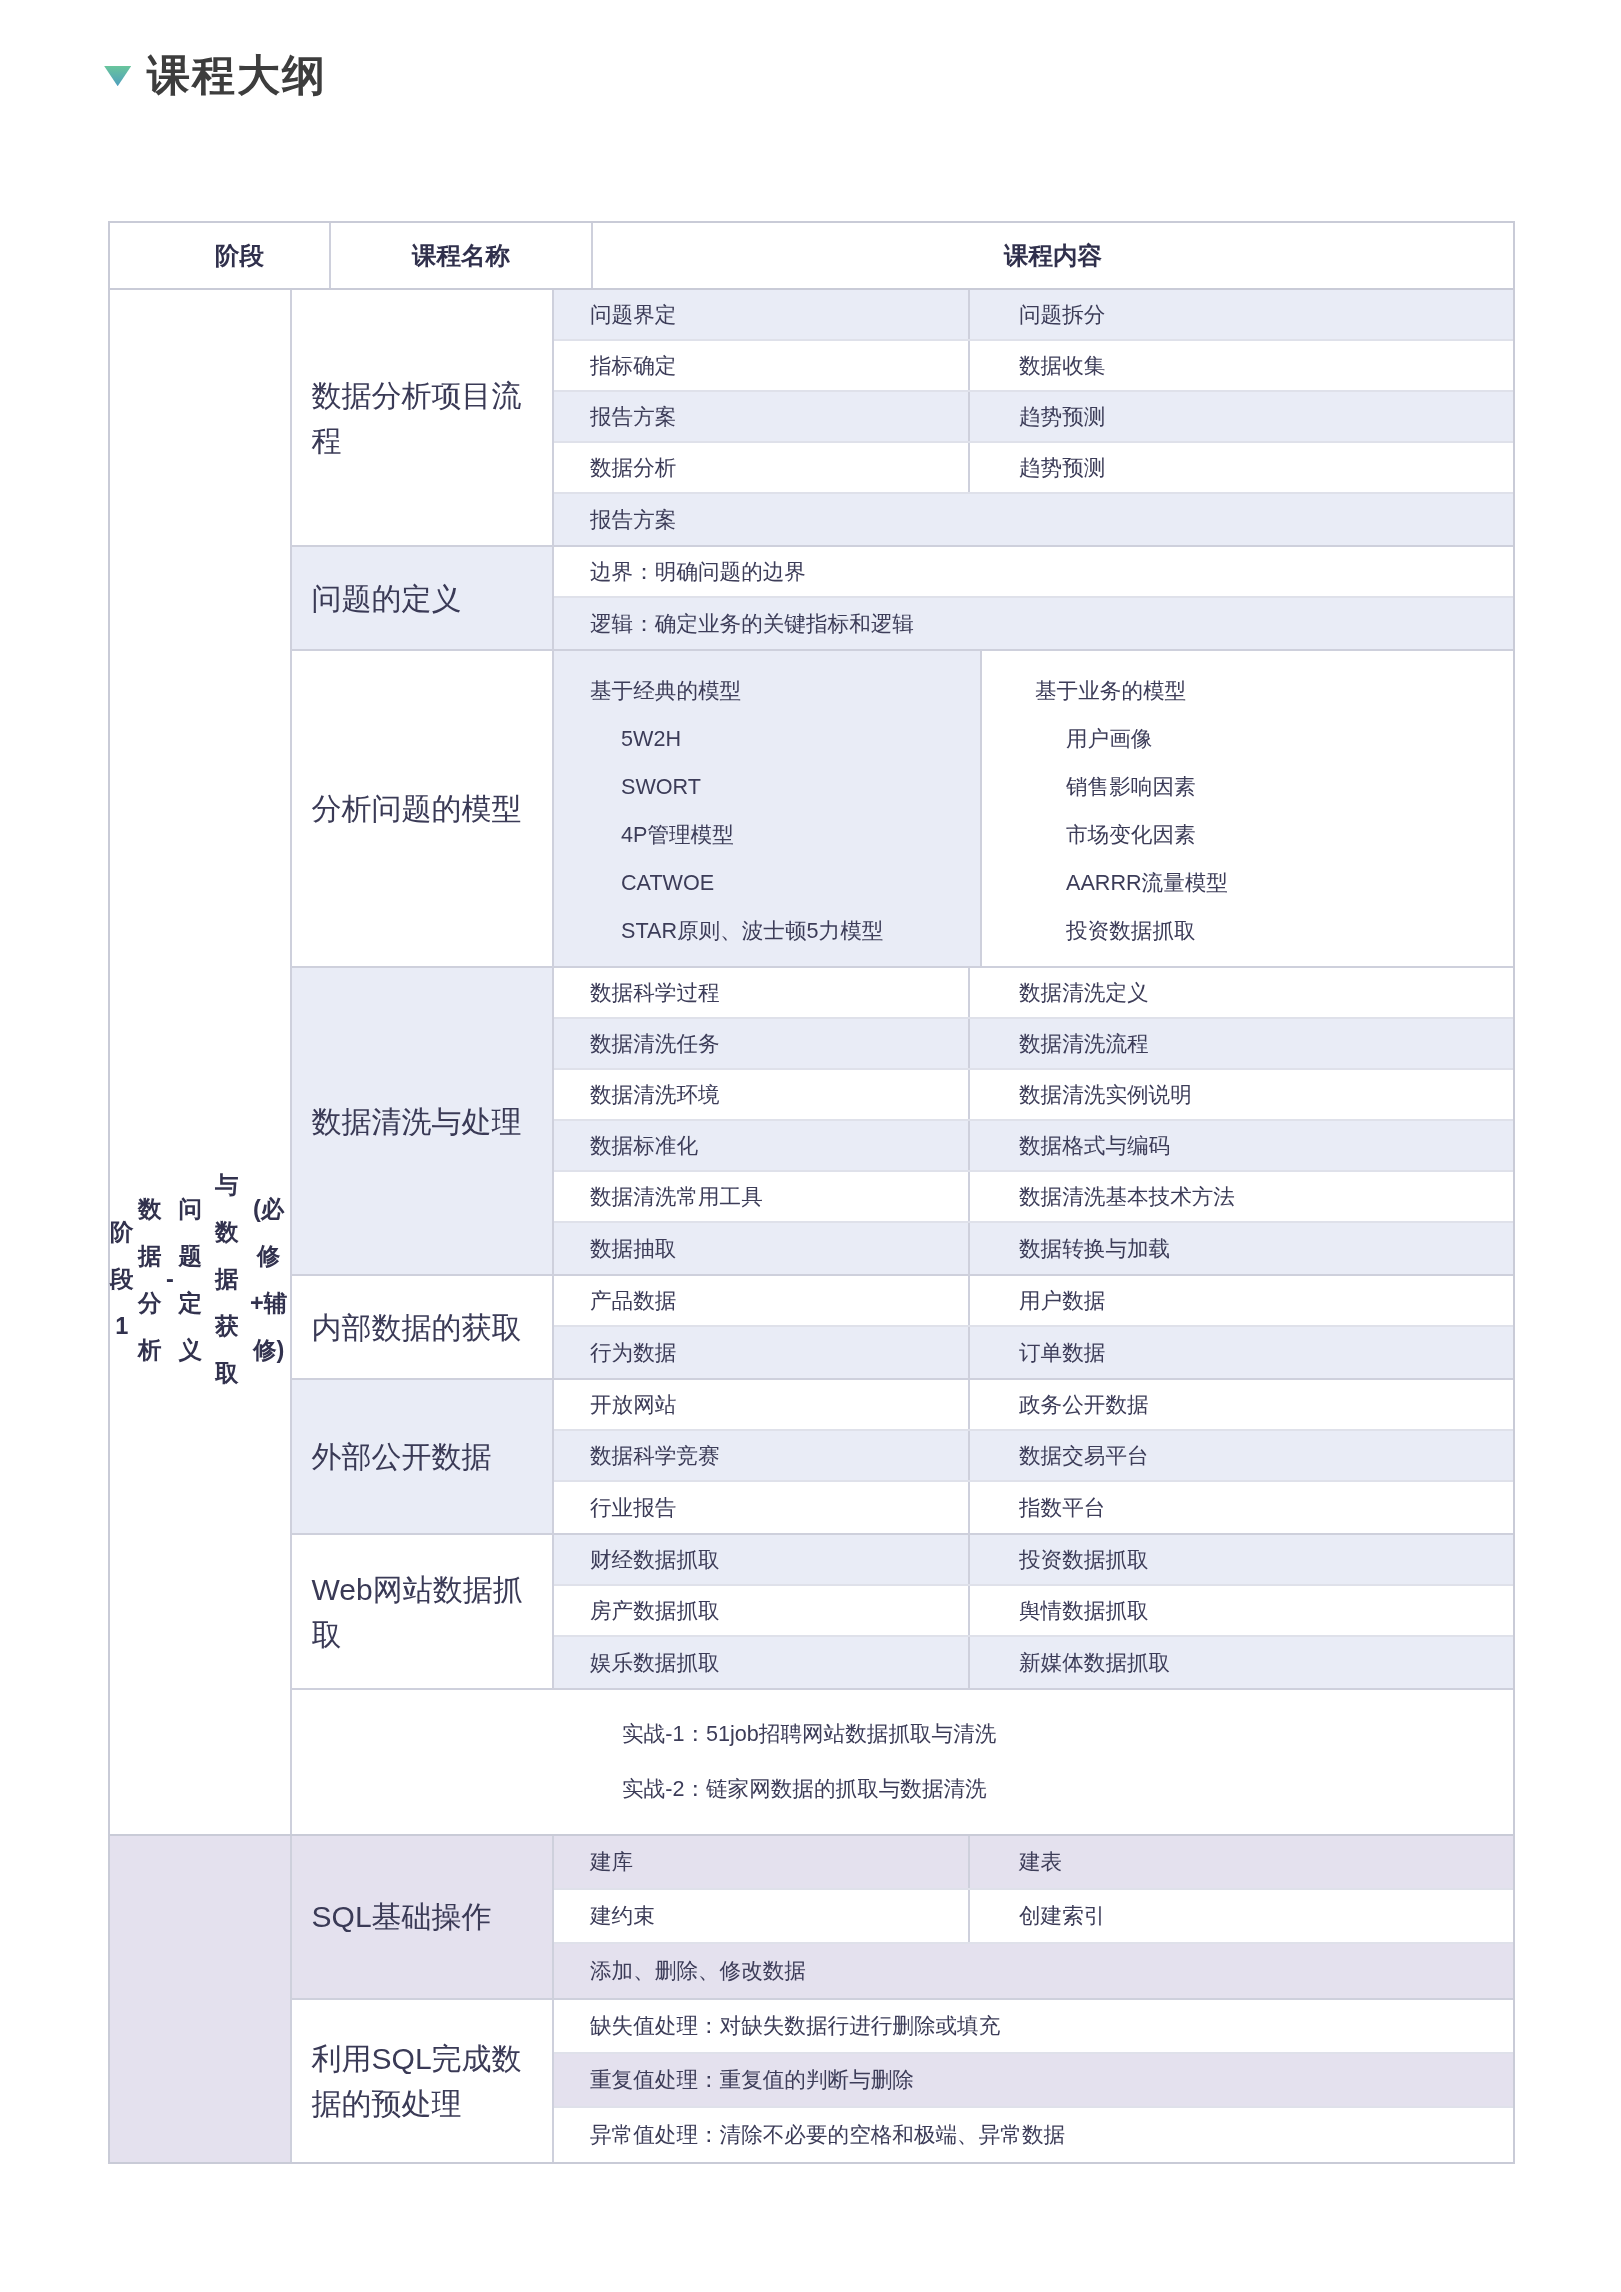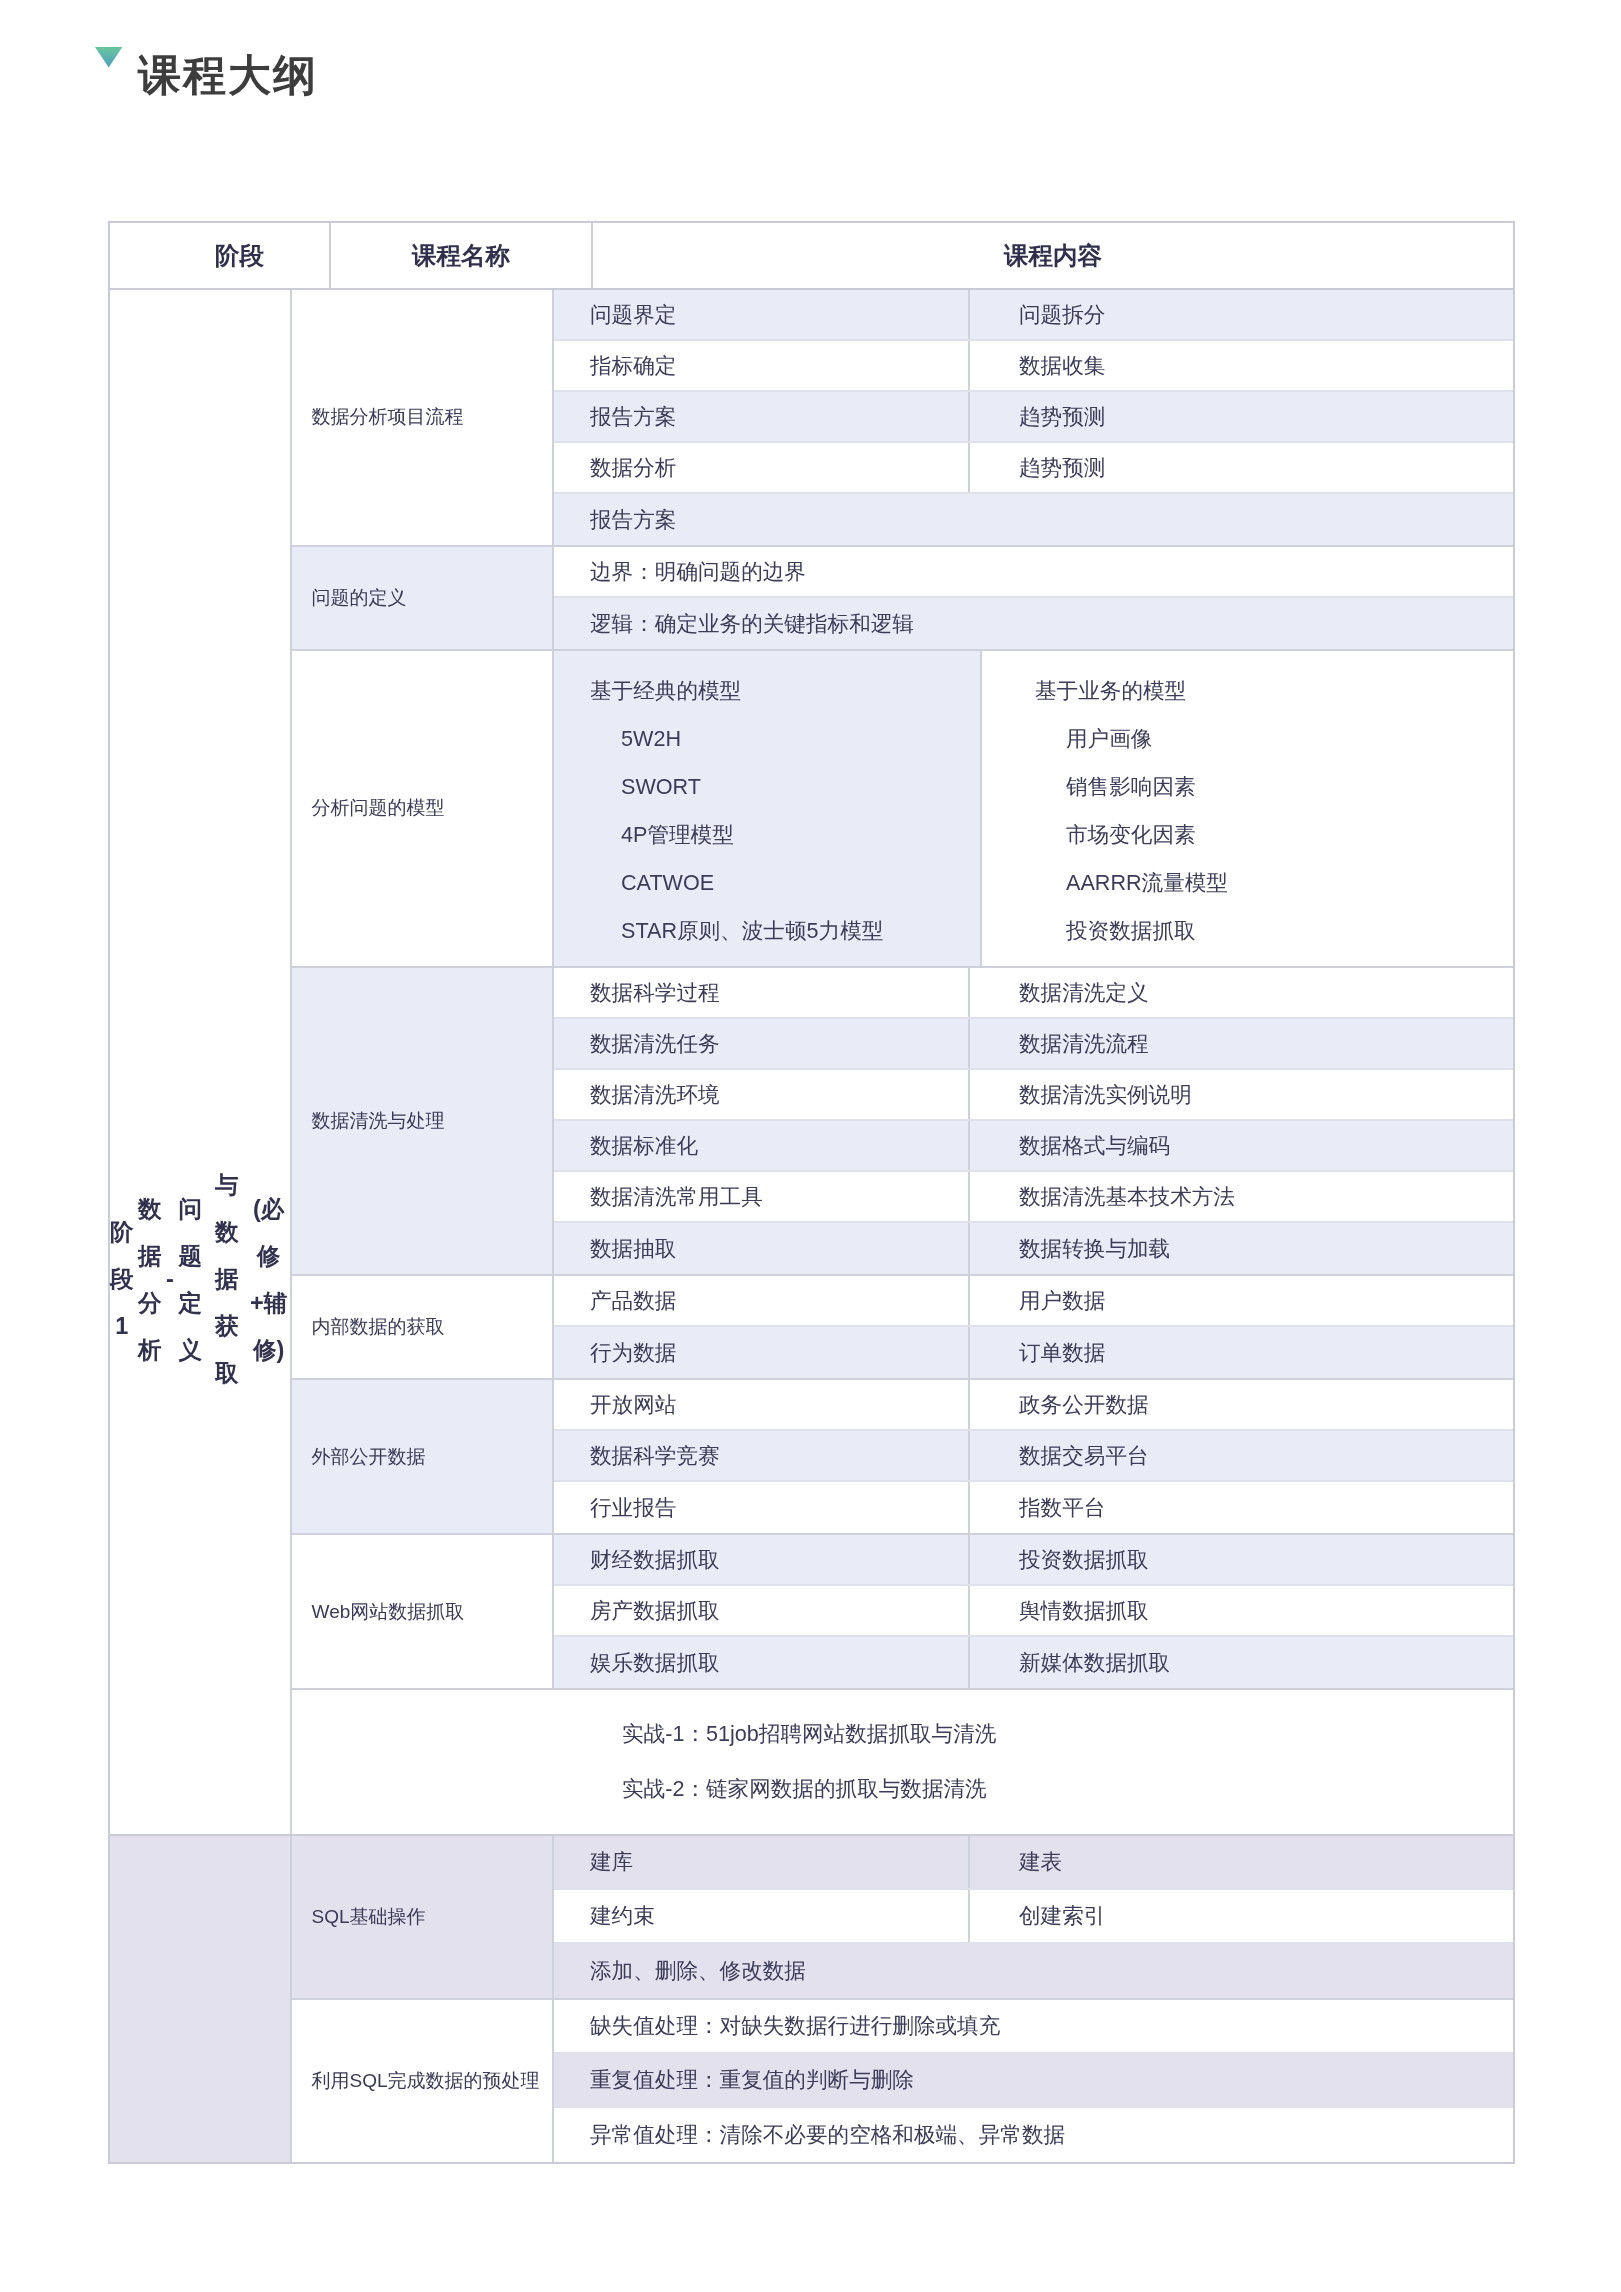--- a/index.html
+++ b/index.html
@@ -5,22 +5,22 @@
   * { margin:0; padding:0; box-sizing:border-box; }
   html,body { background:#ffffff; }
   body {
     width:1621px; height:2293px;
     font-family:"Liberation Sans","DejaVu Sans",sans-serif;
     color:#3c3c58;
     position:relative;
   }
   
   .title-row {
-    position:absolute; left:95px; top:47px;
-    display:flex; align-items:flex-start; gap:15.7px;
+    position:absolute; left:104px; top:47px;
+    display:flex; align-items:center; gap:15.7px;
   }
   .tri-wrap{ position:relative; width:27.4px; height:20.6px; }
   .tri-grad{
     position:absolute; inset:0;
     background:linear-gradient(180deg,#69c59c 0%,#4f9fbe 100%);
     clip-path:polygon(0 0,100% 0,50% 100%);
   }
   .page-title {
     font-size:43px; font-weight:bold; color:#3d3d3d; letter-spacing:2px;
   }
@@ -60,21 +60,21 @@
   .stage-line { line-height:47px; min-height:47px; }
 
   .group-right { flex:1; display:flex; flex-direction:column; }
 
   .section { display:flex; border-bottom:2px solid var(--line-v); }
   .section:last-child { border-bottom:none; }
   .course-cell {
     width:262px; border-right:2px solid var(--line-v);
     display:flex; align-items:center;
     padding:9.8px 11.8px 9.8px 19.6px;
-    font-size:19px; color:#3a3a56; line-height:1.5;
+    font-size:30px; color:#3a3a56; line-height:1.5;
   }
   .rows { flex:1; display:flex; flex-direction:column; }
   .row { display:flex; min-height:51px; border-bottom:2px solid var(--line-h); }
   .row:last-child { border-bottom:none; }
   .stage-group[data-gi="1"] .row { min-height:54px; }
   .cell-left {
     width:416px; border-right:2px solid var(--line-v);
     display:flex; align-items:center; padding-left:36px; padding-right:13px;
   }
   .cell-right { flex:1; display:flex; align-items:center; padding-left:49px; padding-right:9.8px; }

